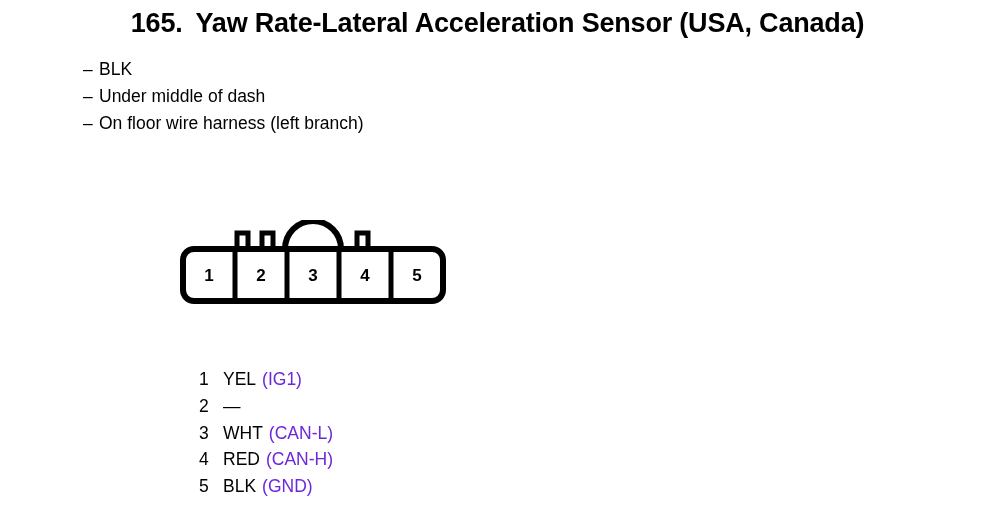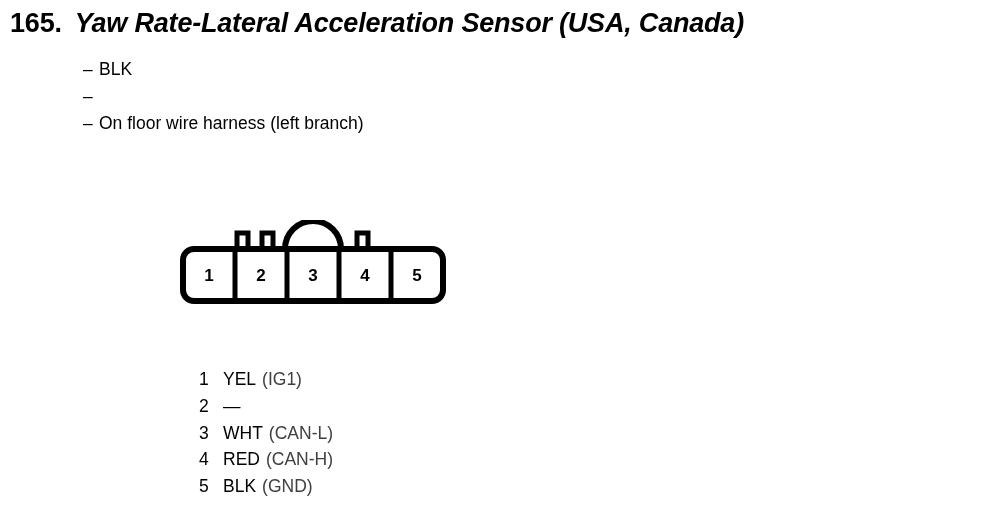--- a/index.html
+++ b/index.html
@@ -24,27 +24,27 @@
     left: 10px;
     top: 7px;
     width: 975px;
     display: flex;
     align-items: baseline;
     font-weight: bold;
     font-size: 27px;
     line-height: 32px;
     letter-spacing: -0.2px;
     white-space: nowrap;
+    justify-content: center;
   }
   .heading-number {
     margin-right: 13px;
   }
   .heading-title {
     flex: 0 1 auto;
-    font-style: italic;
   }
 
   
   .spec-list {
     position: absolute;
     left: 83px;
     top: 56px;
     font-size: 17.5px;
     line-height: 26.8px;
   }
@@ -95,38 +95,39 @@
   }
   .pin-index {
     width: 24px;
     flex: 0 0 24px;
   }
   .pin-wire {
     margin-right: 6px;
     text-align: center;
   }
   .pin-signal {
-    color: #404040;
+    color: #6d28d9;
   }
 </style>
 </head>
 <body>
 
 <div class="heading">
   <span class="heading-number">165.</span>
   <span class="heading-title">Yaw Rate-Lateral Acceleration Sensor (USA, Canada)</span>
 </div>
 
 <div class="spec-list">
   <div class="spec-item">
     <span class="spec-dash">–</span>
     <span class="spec-text">BLK</span>
   </div>
   <div class="spec-item">
     <span class="spec-dash">–</span>
+    <span class="spec-text">Under middle of dash</span>
   </div>
   <div class="spec-item">
     <span class="spec-dash">–</span>
     <span class="spec-text">On floor wire harness (left branch)</span>
   </div>
 </div>
 
 <div class="connector">
   <svg width="290" height="90" viewBox="0 0 290 90" xmlns="http://www.w3.org/2000/svg">
 

